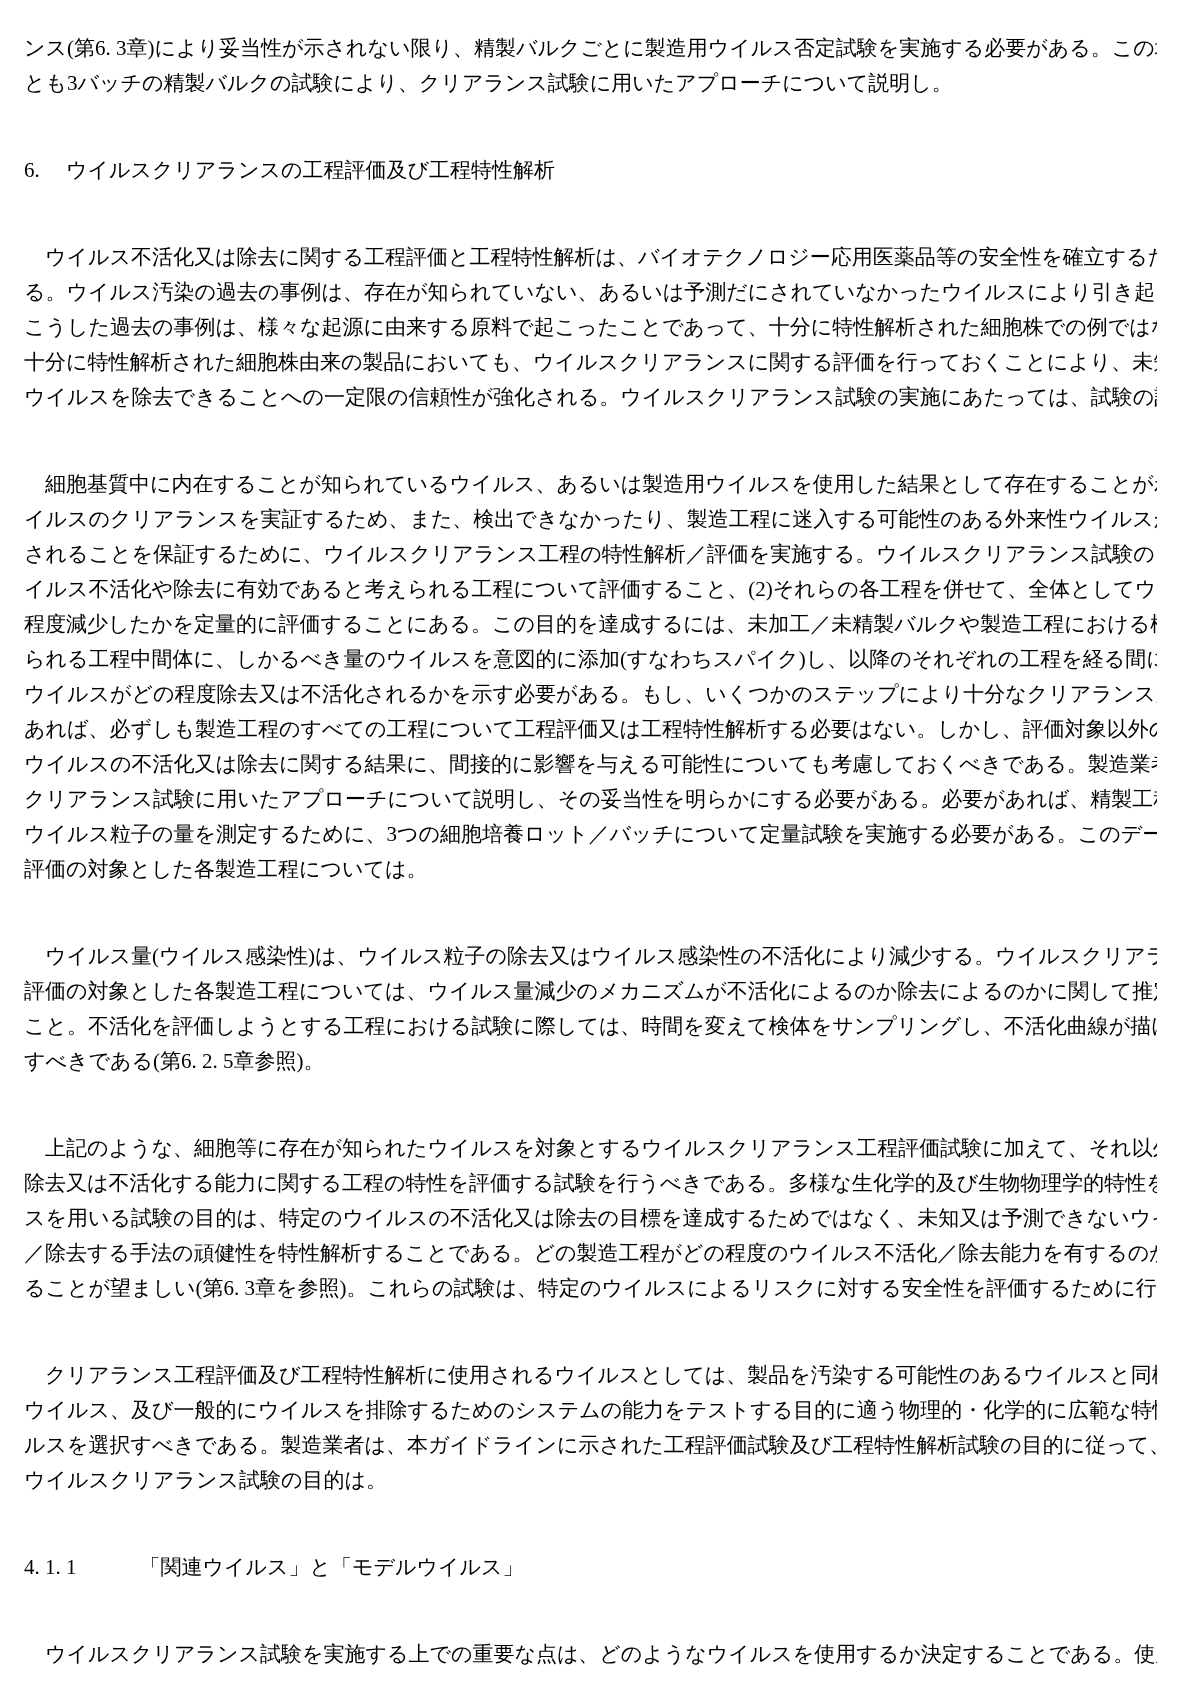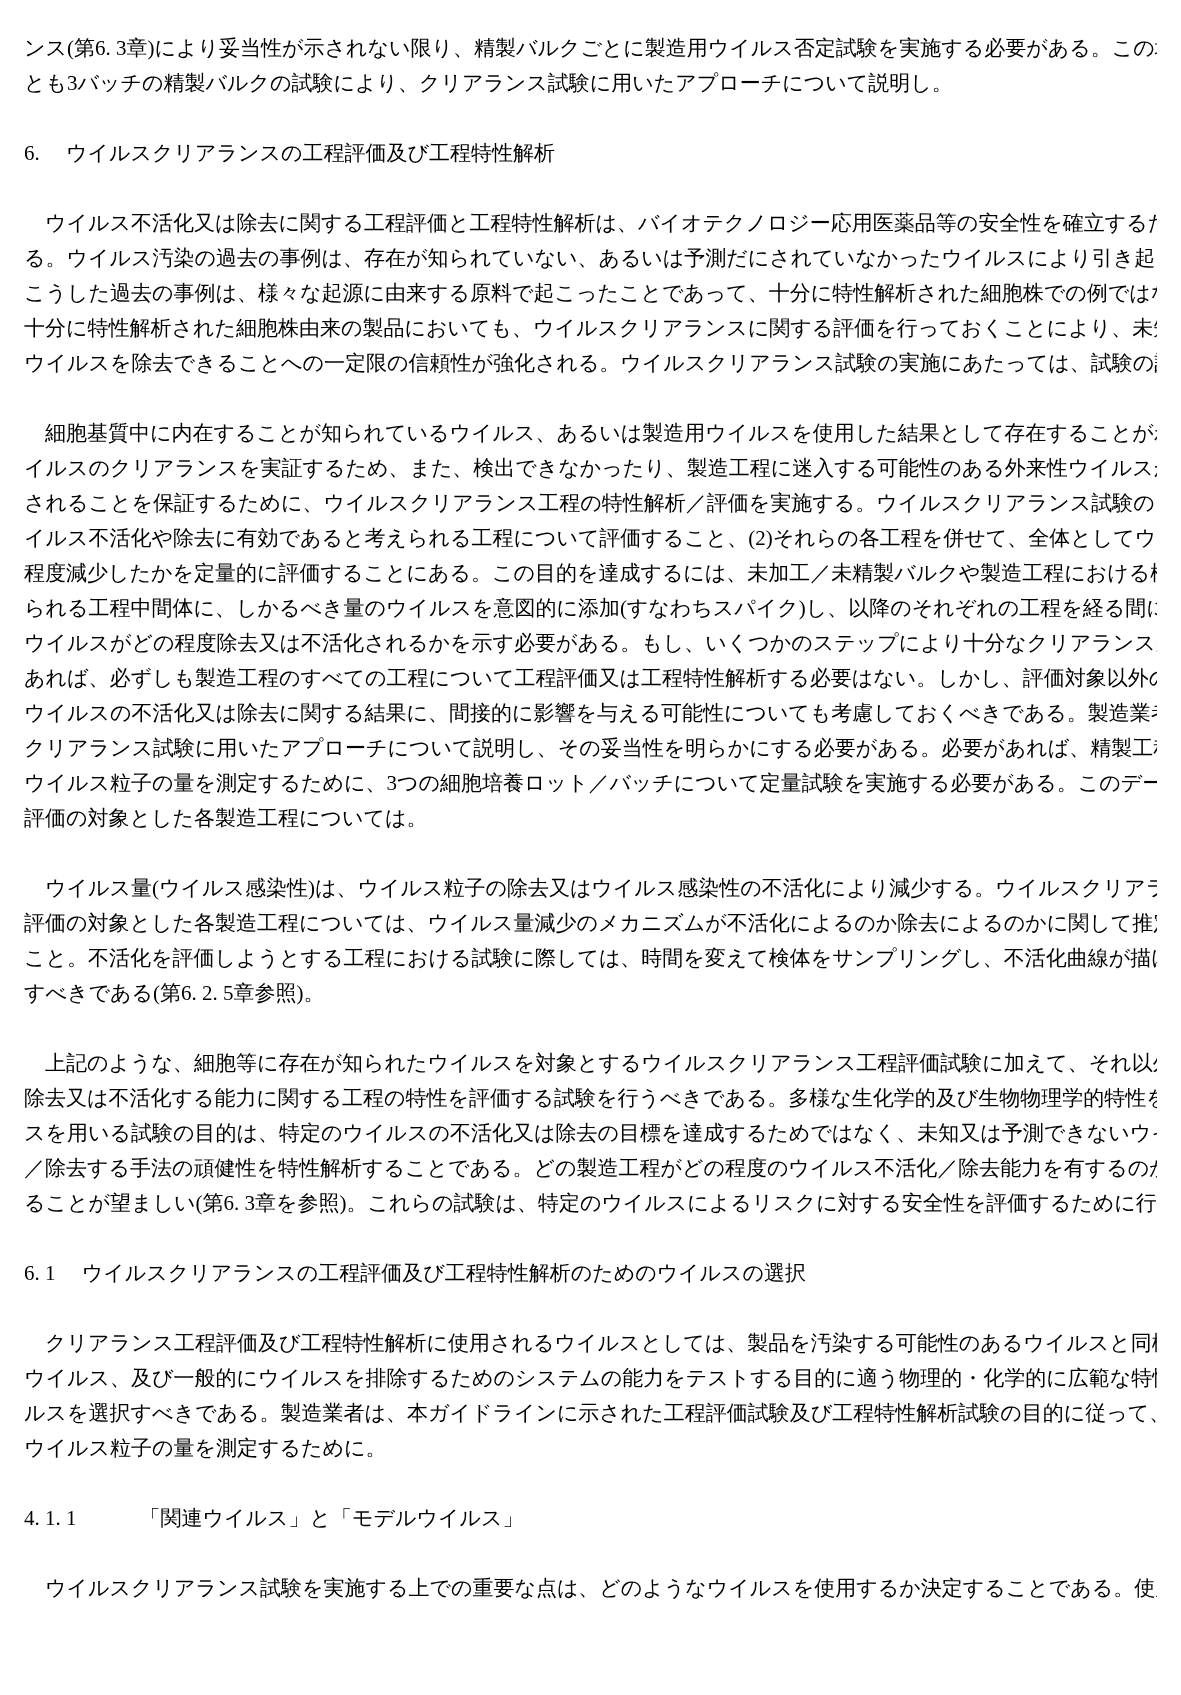--- a/index.html
+++ b/index.html
@@ -13,21 +13,21 @@
     color: #000000;
     font-family: "Liberation Serif", "DejaVu Serif", serif;
     overflow: hidden;
   }
   .doc {
     padding: 31px 24px 0 24px;
     font-size: 21px;
     line-height: 35px;
   }
   .block + .block {
-    margin-top: 35px; 
+    margin-top: 52px; 
     font-family: Liberation Serif, serif;
   }
   .line {
     height: 35px;
     white-space: pre;
     overflow: hidden;
     font-weight: normal;
   }
   .heading .line {
     font-weight: normal; 
@@ -71,28 +71,25 @@
       <div class="line">こと。不活化を評価しようとする工程における試験に際しては、時間を変えて検体をサンプリングし、不活化曲線が描けるように計画</div>
       <div class="line">すべきである(第6. 2. 5章参照)。</div>
     </div>
     <div class="block paragraph">
       <div class="line">　上記のような、細胞等に存在が知られたウイルスを対象とするウイルスクリアランス工程評価試験に加えて、それ以外のウイルスを</div>
       <div class="line">除去又は不活化する能力に関する工程の特性を評価する試験を行うべきである。多様な生化学的及び生物物理学的特性を有するウイル</div>
       <div class="line">スを用いる試験の目的は、特定のウイルスの不活化又は除去の目標を達成するためではなく、未知又は予測できないウイルスを不活化</div>
       <div class="line">／除去する手法の頑健性を特性解析することである。どの製造工程がどの程度のウイルス不活化／除去能力を有するのかを明らかにす</div>
       <div class="line">ることが望ましい(第6. 3章を参照)。これらの試験は、特定のウイルスによるリスクに対する安全性を評価するために行うわけではな</div>
     </div>
-    <div class="block heading">
-      <div class="line">6. 1　 ウイルスクリアランスの工程評価及び工程特性解析のためのウイルスの選択</div>
-    </div>
     <div class="block paragraph">
       <div class="line">　クリアランス工程評価及び工程特性解析に使用されるウイルスとしては、製品を汚染する可能性のあるウイルスと同様とみなされる</div>
       <div class="line">ウイルス、及び一般的にウイルスを排除するためのシステムの能力をテストする目的に適う物理的・化学的に広範な特性を持ったウイ</div>
       <div class="line">ルスを選択すべきである。製造業者は、本ガイドラインに示された工程評価試験及び工程特性解析試験の目的に従って、ウイルスの選</div>
-      <div class="line">ウイルス粒子の量を測定するために。</div>
+      <div class="line">ウイルスクリアランス試験の目的は。</div>
     </div>
     <div class="block heading">
       <div class="line">4. 1. 1　　　「関連ウイルス」と「モデルウイルス」</div>
     </div>
     <div class="block paragraph">
       <div class="line">　ウイルスクリアランス試験を実施する上での重要な点は、どのようなウイルスを使用するか決定することである。使用するウイルス</div>
     </div>
   </div>
 
 </body></html>

